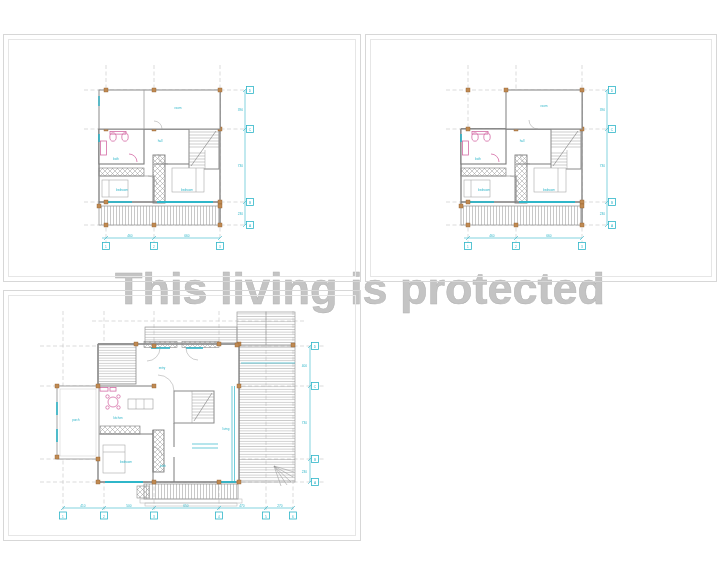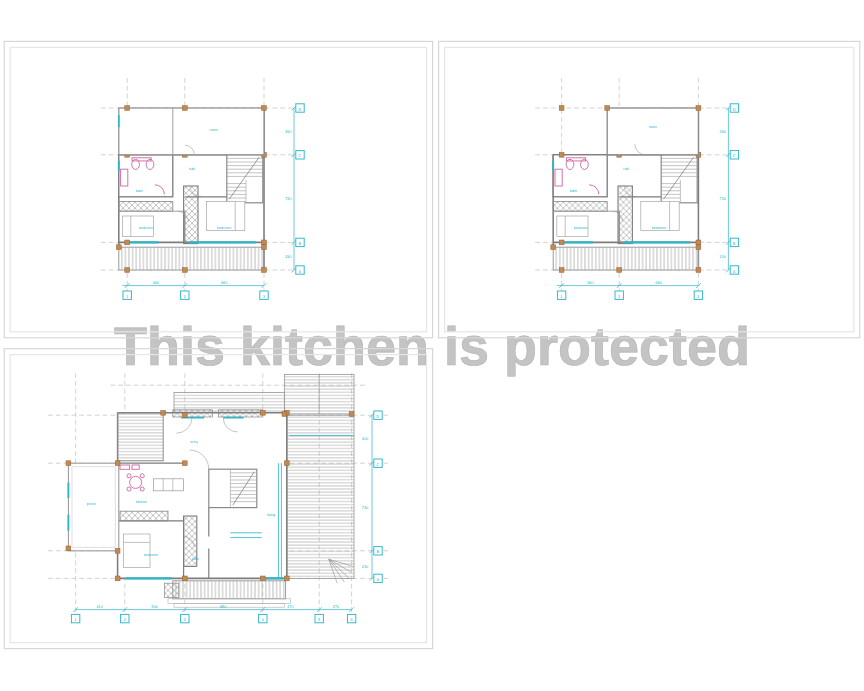--- a/index.html
+++ b/index.html
@@ -432,15 +432,15 @@
   <div class="panel-frame f1">
       <div class="inner"></div>
     </div>
   <div class="panel-frame f2">
       <div class="inner"></div>
     </div>
   <div class="panel-frame f3">
       <div class="inner"></div>
     </div>
 
-  <div class="watermark">This kitchen is protected</div>
+  <div class="watermark">This living is protected</div>
 
 </div>
 
 </body></html>

